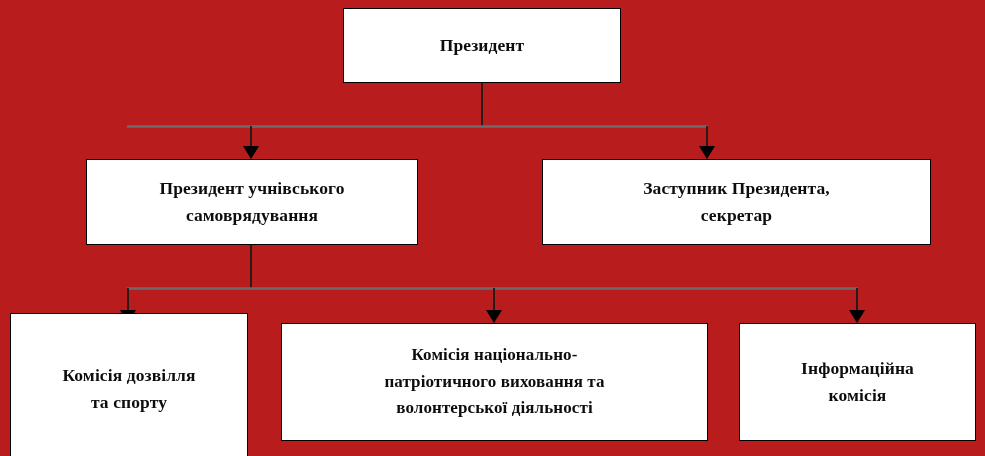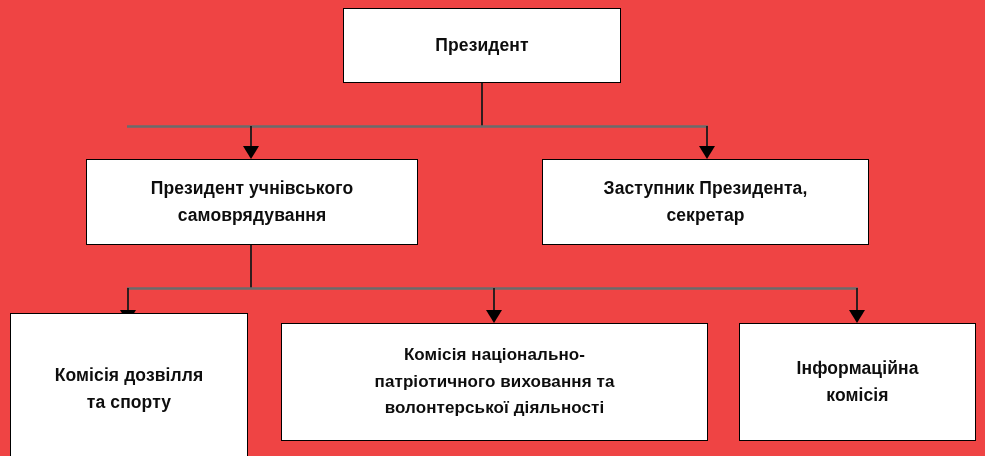--- a/index.html
+++ b/index.html
@@ -4,22 +4,22 @@
 <style>
   html, body {
     margin: 0;
     padding: 0;
     background: #ffffff;
   }
   #chart-root {
     position: relative;
     width: 985px;
     height: 456px;
-    background: #ef4444;
-    font-family: Liberation Sans, sans-serif;
+    background: #b91c1c;
+    font-family: Liberation Serif, serif;
     overflow: hidden;
   }
   .node-box {
     position: absolute;
     box-sizing: border-box;
     border: 1.6px solid #000000;
     background: #ffffff;
     display: flex;
     align-items: center;
     justify-content: center;
@@ -72,21 +72,21 @@
 
   <div class="node-box" style="left:343px; top:8px; width:278px; height:75px;">
     <span class="node-label">Президент</span>
   </div>
 
   <div class="node-box" style="left:86px; top:159px; width:332px; height:86px;">
     <span class="node-label">Президент учнівського
 самоврядування</span>
   </div>
 
-  <div class="node-box" style="left:542px; top:159px; width:327px; height:86px;">
+  <div class="node-box" style="left:542px; top:159px; width:389px; height:86px;">
     <span class="node-label">Заступник Президента,
 секретар</span>
   </div>
 
   <div class="node-box" style="left:10px; top:313px; width:238px; height:152px;">
     <span class="node-label">Комісія дозвілля
 та спорту</span>
   </div>
 
   <div class="node-box" style="left:281px; top:323px; width:427px; height:118px;">

